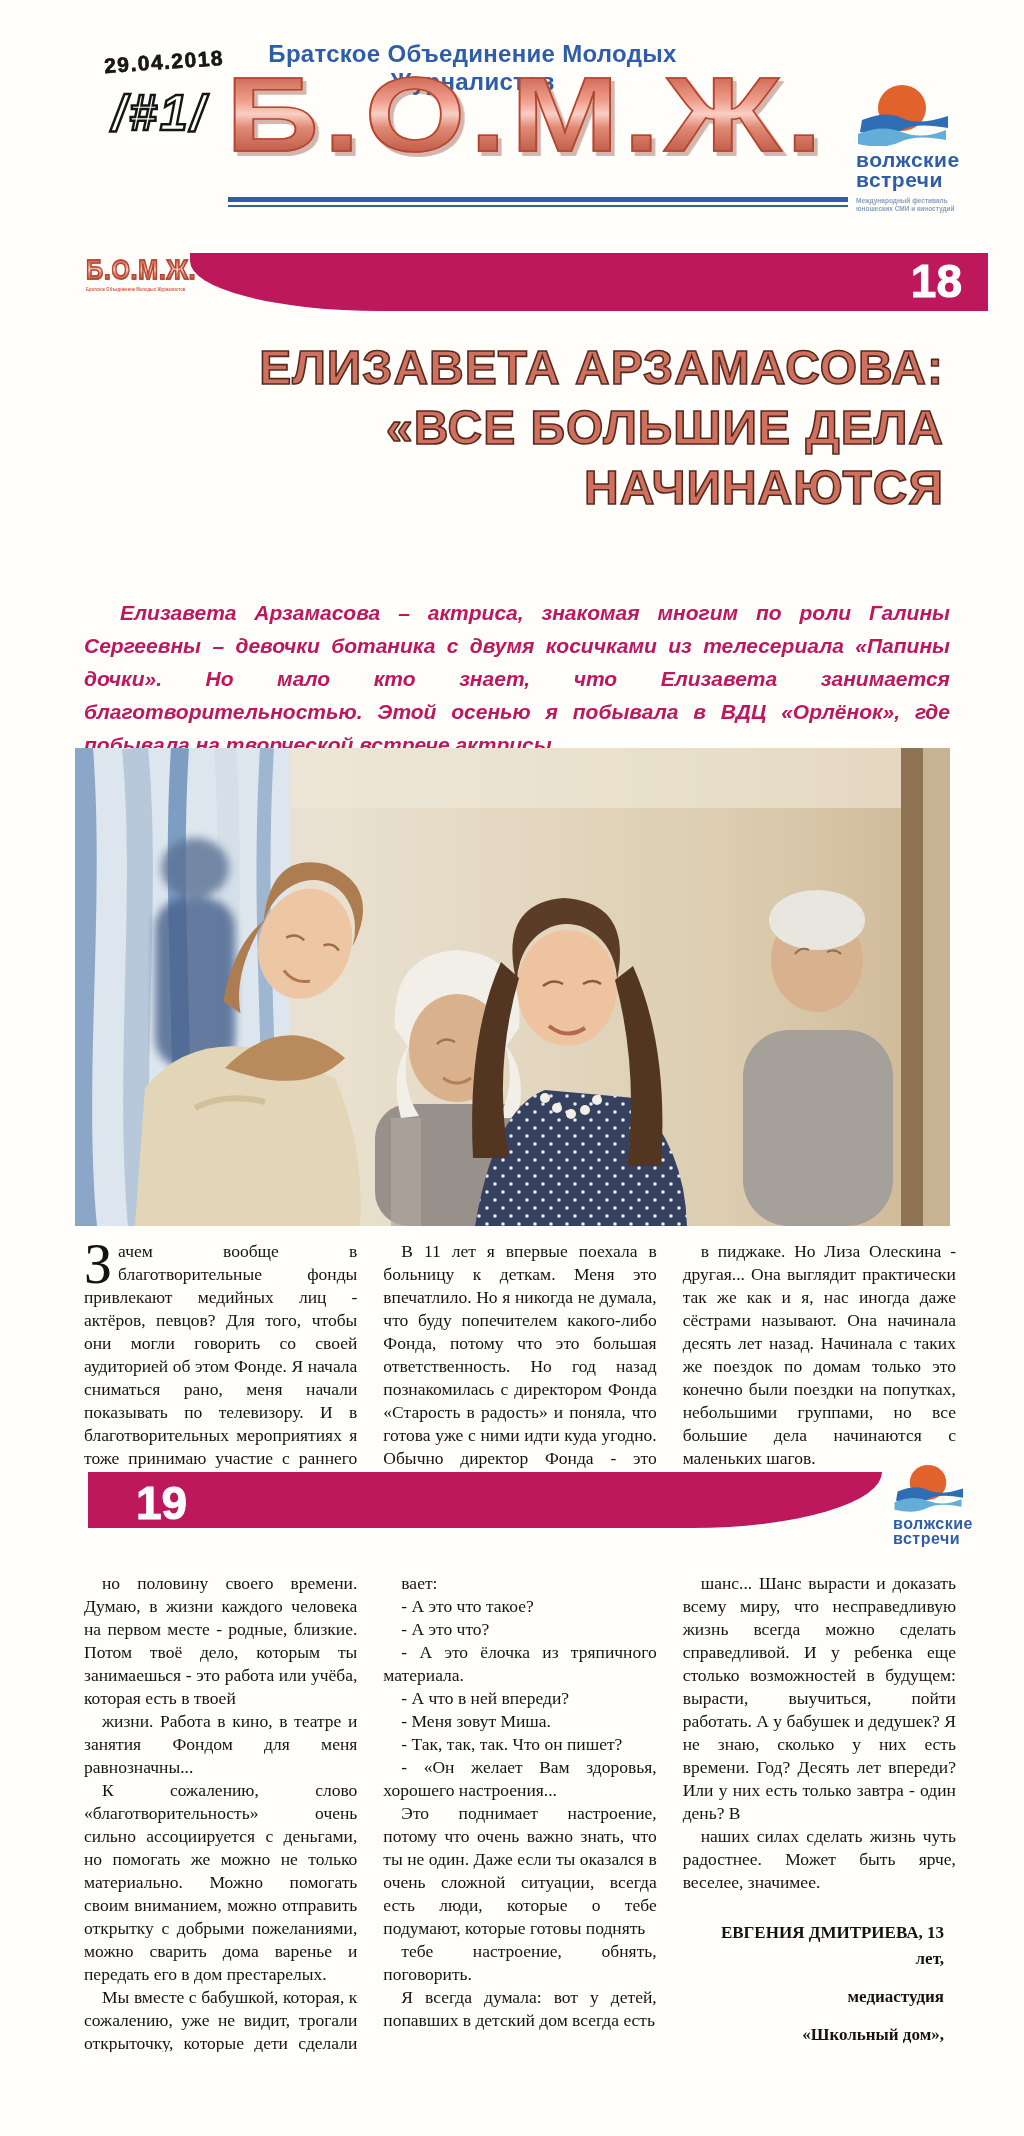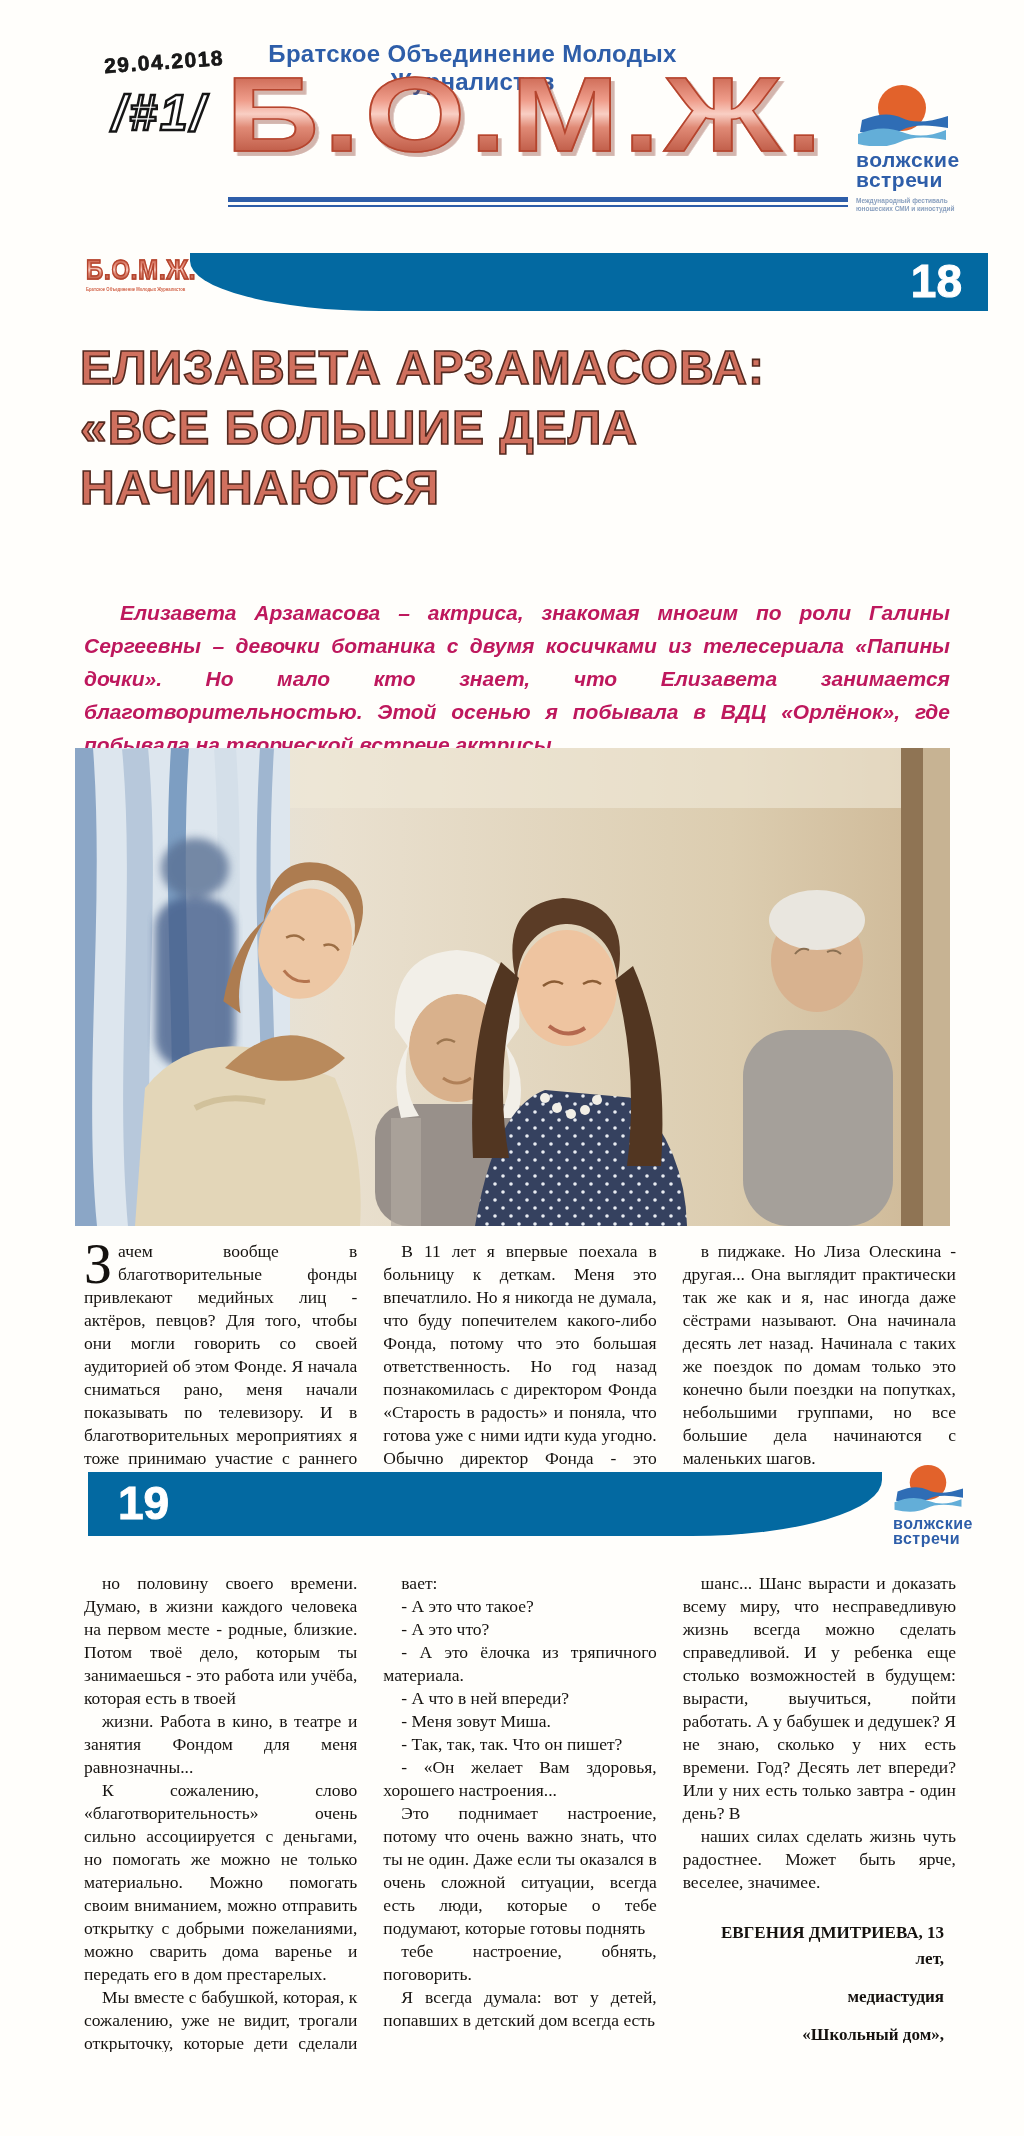--- a/index.html
+++ b/index.html
@@ -35,30 +35,30 @@
   .logo .ltag{margin-top:7px;font:bold 6.5px/8px "Liberation Sans",sans-serif;color:#8aa0bf;}
   .logo-p19{left:893px;top:1462px;width:126px;}
   .logo-p19 .lname{font:bold 16px/15px "Liberation Sans",sans-serif;color:#2e5ea9;}
 
   
   .mini-logo{position:absolute;left:86px;top:256px;width:215px;}
   .mini-title{display:inline-block;font-size:27px;line-height:28px;letter-spacing:1px;
               transform:scaleX(0.88);transform-origin:left bottom;}
   .mini-tag{font:bold 6px "Liberation Sans",sans-serif;color:#d2644a;white-space:nowrap;
             transform:scaleX(0.7);transform-origin:left top;margin-top:2px;}
-  .banner{position:absolute;background:#0369a1;box-sizing:border-box;}
+  .banner{position:absolute;background:#be185d;box-sizing:border-box;}
   .banner .pn{color:#ffffff;font-weight:bold;font-size:46px;
               font-family:"Liberation Sans",sans-serif;-webkit-text-stroke:1px #fff;}
   .banner-18{left:190px;top:253px;width:798px;height:58px;border-bottom-left-radius:190px 50px;
              text-align:right;padding-right:26px;line-height:56px;}
-  .banner-19{left:88px;top:1472px;width:794px;height:64px;border-bottom-right-radius:190px 56px;
-             text-align:left;padding-left:30px;line-height:62px;}
-
-  
-  .headline{position:absolute;left:80px;top:338px;width:864px;margin:0;text-align:left;}
+  .banner-19{left:88px;top:1472px;width:794px;height:56px;border-bottom-right-radius:190px 56px;
+             text-align:left;padding-left:48px;line-height:62px;}
+
+  
+  .headline{position:absolute;left:80px;top:338px;width:864px;margin:0;text-align:right;}
   .headline div{font-size:48px;font-weight:bold;line-height:60px;color:#d0705e;
                 letter-spacing:1px;-webkit-text-stroke:1.6px #53291f;
                 font-family:"Liberation Sans",sans-serif;}
   .lead{position:absolute;left:84px;top:596px;width:866px;margin:0;
         font:bold italic 21px/33px "Liberation Sans",sans-serif;color:#be185d;
         text-align:justify;text-indent:36px;}
 
   
   .photo{position:absolute;left:75px;top:748px;width:875px;height:478px;
          overflow:hidden;background:#e8dfcc;}

